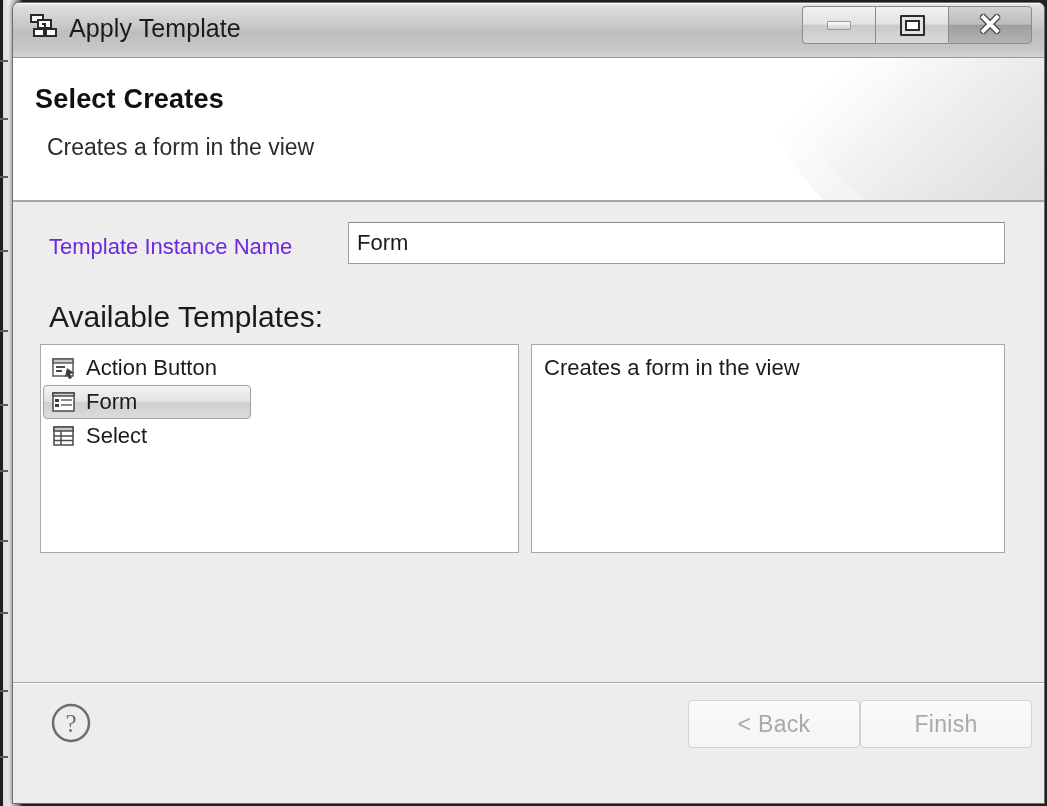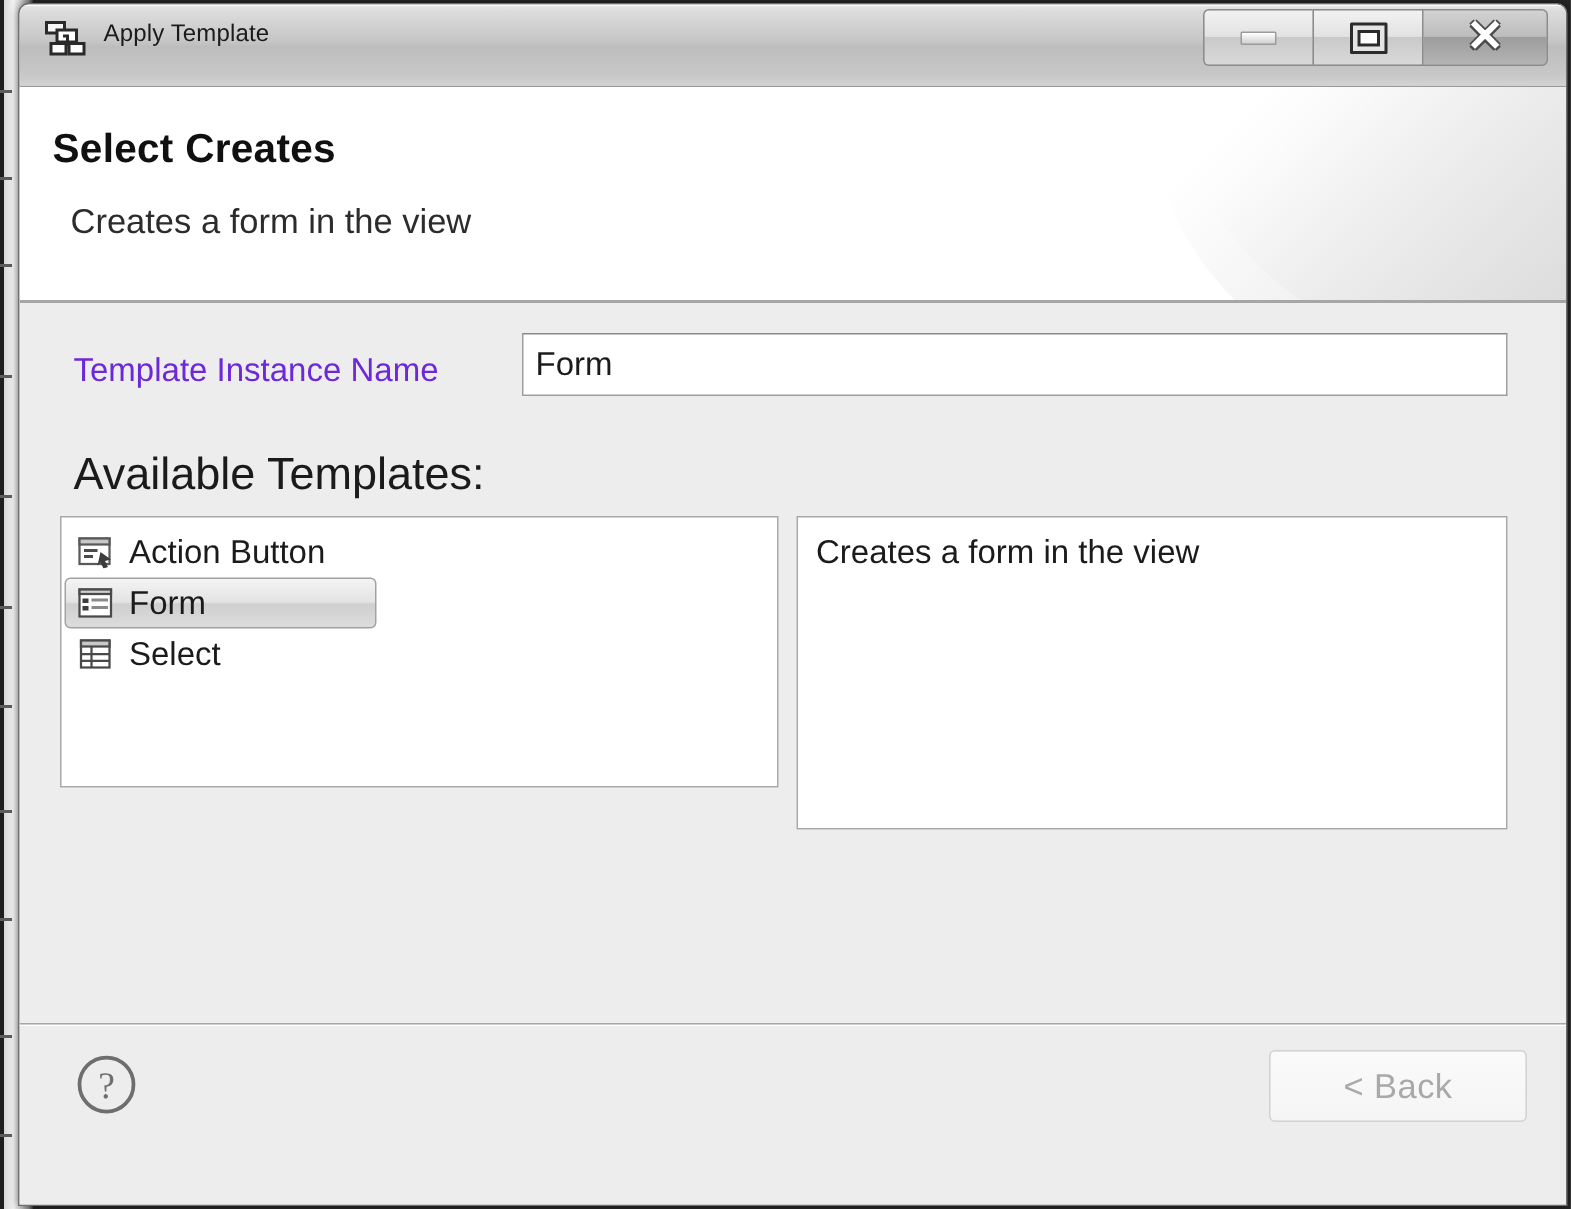--- a/index.html
+++ b/index.html
@@ -81,21 +81,21 @@
     position: absolute;
     left: 16px;
     top: 10px;
     width: 32px;
     height: 30px;
   }
   .title-text {
     position: absolute;
     left: 56px;
     top: 11px;
-    font-size: 16px;
+    font-size: 25px;
     color: #1b1b1b;
     letter-spacing: .1px;
     white-space: nowrap;
   }
 
   
   .winbtns {
     position: absolute;
     right: 12px;
     top: 3px;
@@ -236,21 +236,21 @@
     top: 98px;
     font-size: 30px;
     color: #1b1b1b;
   }
 
   .listbox {
     position: absolute;
     left: 27px;
     top: 142px;
     width: 479px;
-    height: 181px;
+    height: 209px;
     box-sizing: border-box;
     background: #ffffff;
     border: 1px solid #a8a8a8;
   }
   .descbox {
     position: absolute;
     left: 518px;
     top: 142px;
     width: 474px;
     height: 209px;
@@ -296,21 +296,21 @@
   }
   .help-icon {
     position: absolute;
     left: 37px;
     top: 18px;
     width: 42px;
     height: 42px;
   }
   .btnrow {
     position: absolute;
-    right: 26px;
+    right: 12px;
     top: 16px;
     display: flex;
   }
   .btn {
     width: 172px;
     height: 48px;
     box-sizing: border-box;
     border: 1px solid #b5b5b5;
     border-radius: 4px;
     background: linear-gradient(to bottom, #fbfbfb 0%, #f3f3f3 48%, #e8e8e8 52%, #f4f4f4 100%);
@@ -452,16 +452,17 @@
   <div id="footer">
     <span class="help-icon">
       <svg viewBox="0 0 42 42" width="42" height="42">
         <circle cx="21" cy="21" r="18" fill="none" stroke="#6e6e6e" stroke-width="2.5"></circle>
         <text x="21" y="30" text-anchor="middle" font-family="Liberation Serif, serif" font-size="25" fill="#6e6e6e">?</text>
       </svg>
     </span>
 
     <div class="btnrow">
       <div class="btn disabled">&lt; Back</div>
+      <div class="btn disabled">Finish</div>
     </div>
   </div>
 
 </div>
 
 </body></html>

